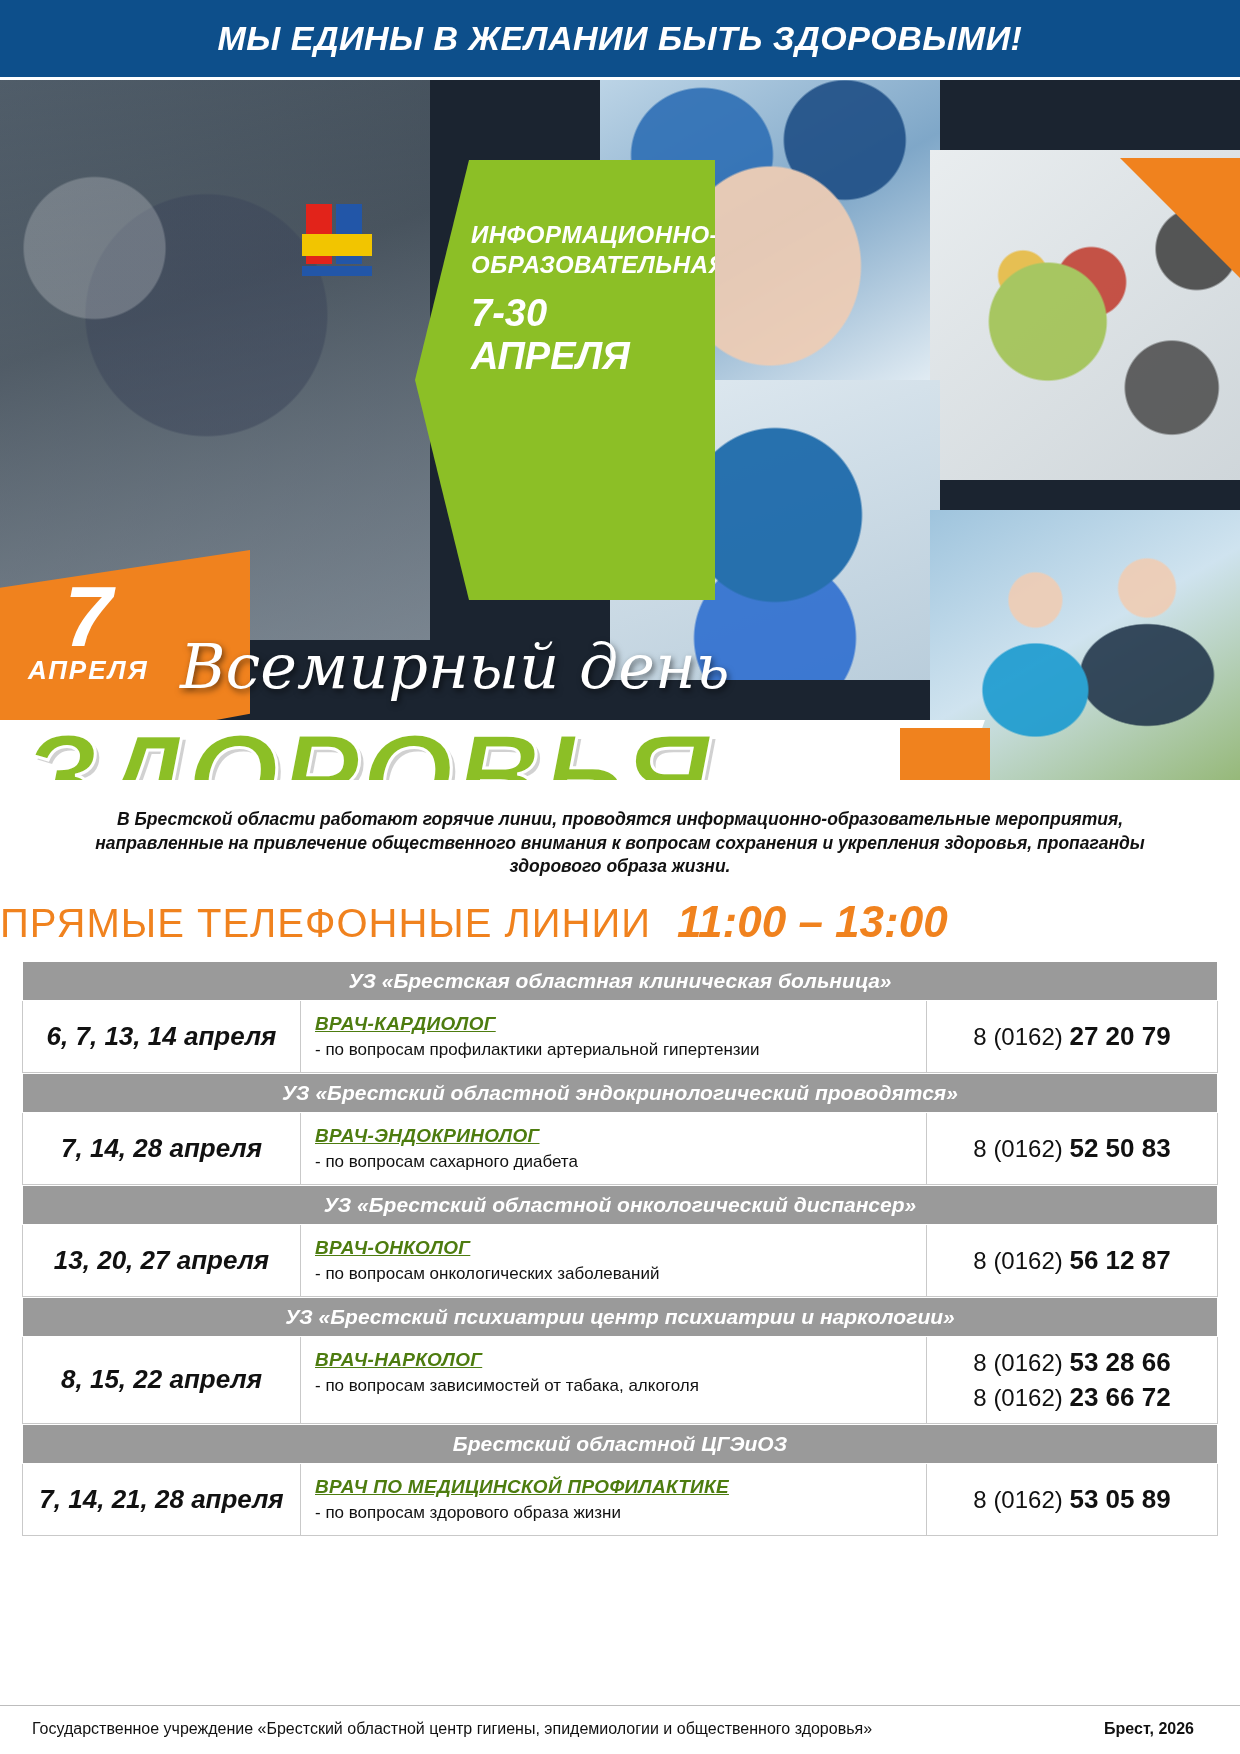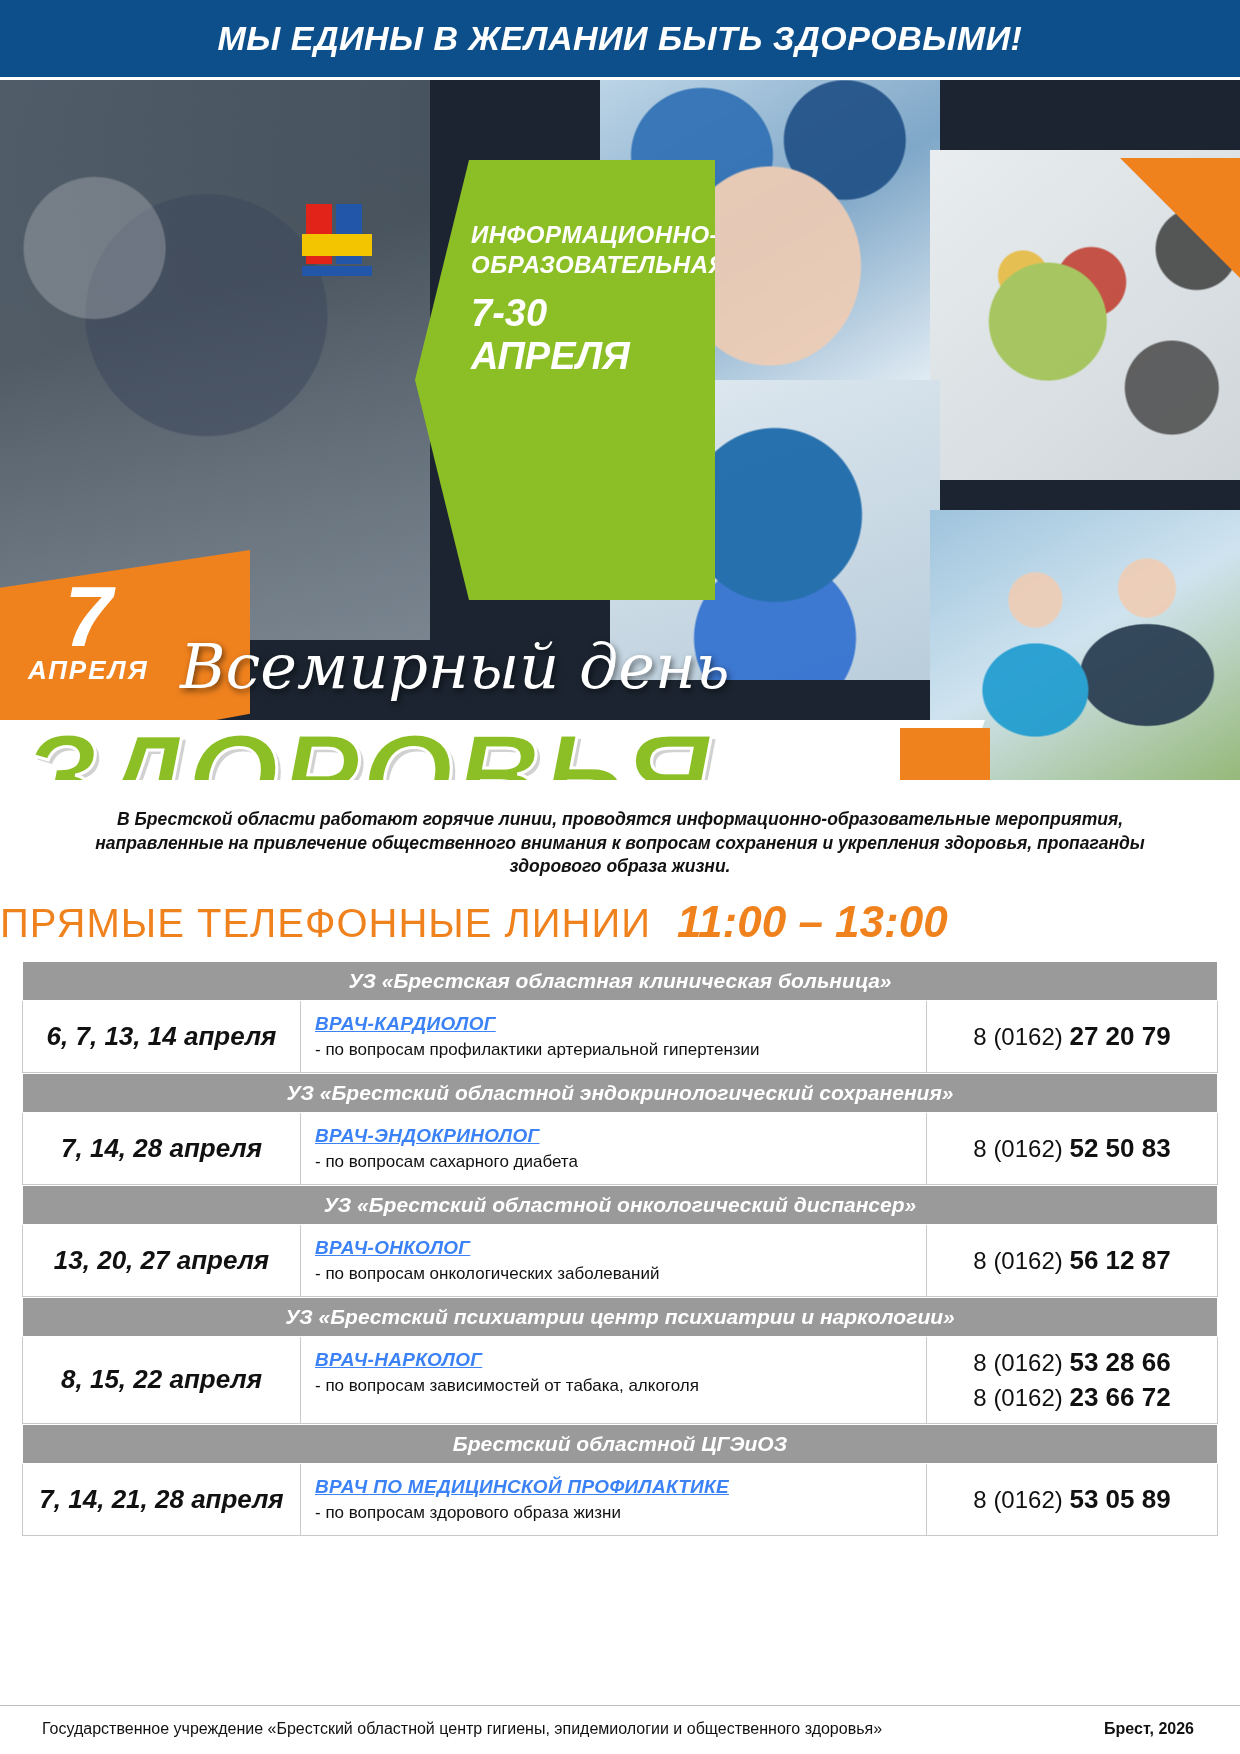--- a/index.html
+++ b/index.html
@@ -226,42 +226,42 @@
     font-size:26px; font-weight:bold; font-style:italic; color:#111;
     padding:12px 6px;
     border-right:1px solid #c9c9c9;
   }
   .c-spec{
     flex:1;
     padding:12px 14px;
     border-right:1px solid #c9c9c9;
   }
   .c-spec .sp-title{
-    color:#3b82f6; font-size:19px; font-weight:bold; font-style:italic;
+    color:#4d7c0f; font-size:19px; font-weight:bold; font-style:italic;
     text-decoration:underline; letter-spacing:.3px;
   }
   .c-spec .sp-sub{
     margin-top:5px; font-size:17px; color:#111;
   }
   .c-phone{
     width:290px;
     display:flex; flex-direction:column; align-items:center; justify-content:center;
     gap:4px;
     padding:10px 6px;
   }
   .c-phone .ph-line{
     font-size:24px; color:#111; white-space:nowrap;
   }
   .c-phone .ph-line b{ font-weight:bold; font-size:26px;}
 
   
   .footer{
     position:absolute; left:0; bottom:0; width:100%;
     border-top:1px solid #bdbdbd;
-    padding:14px 46px 16px 42px;
+    padding:14px 46px 16px 32px;
     display:flex; align-items:center; justify-content:space-between;
     font-size:16px; color:#111;
   }
   .footer .f-right{ font-weight:bold; }
 </style>
 </head>
 <body>
 
 <div class="top-banner">
   <div class="txt">МЫ ЕДИНЫ В ЖЕЛАНИИ БЫТЬ ЗДОРОВЫМИ!</div>
@@ -322,21 +322,21 @@
       <div class="sp-sub">- по вопросам профилактики артериальной гипертензии</div>
     </div>
     <div class="c-phone">
       <div class="ph-line">
         <span>8 (0162)</span>
         <b>27 20 79</b>
       </div>
     </div>
   </div>
 
-  <div class="inst-row">УЗ «Брестский областной эндокринологический сохранения»</div>
+  <div class="inst-row">УЗ «Брестский областной эндокринологический проводятся»</div>
   <div class="data-row">
     <div class="c-dates">7, 14, 28 апреля</div>
     <div class="c-spec">
       <div class="sp-title">ВРАЧ-ЭНДОКРИНОЛОГ</div>
       <div class="sp-sub">- по вопросам сахарного диабета</div>
     </div>
     <div class="c-phone">
       <div class="ph-line">
         <span>8 (0162)</span>
         <b>52 50 83</b>

